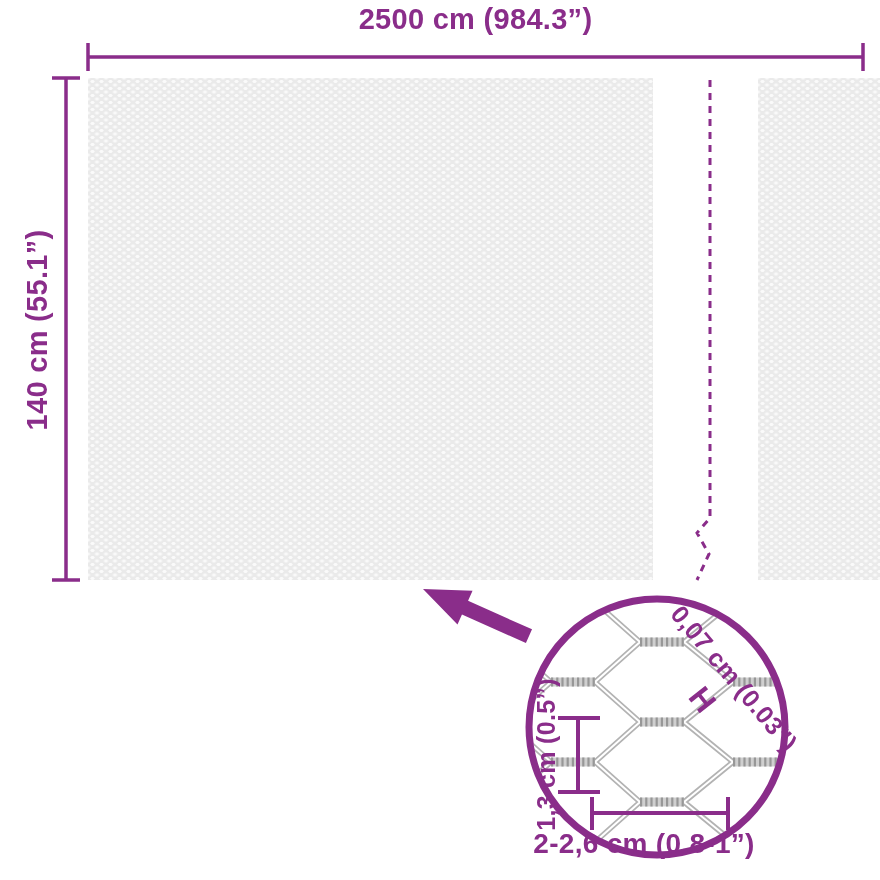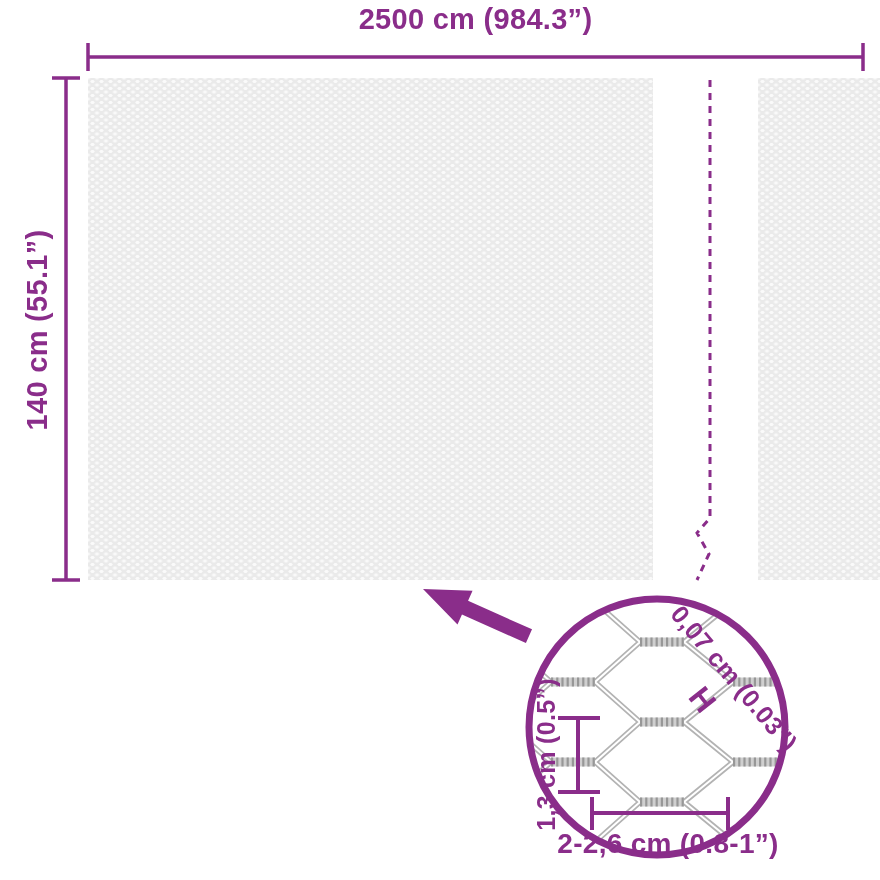--- a/index.html
+++ b/index.html
@@ -38,21 +38,21 @@
   .twist-hatch{stroke:var(--twist-dark);stroke-width:9;fill:none;stroke-dasharray:2.2 3;}
   .lbl{
     position:absolute;color:var(--accent);font-weight:bold;text-align:center;
     letter-spacing:0.3px;white-space:nowrap;
   }
   .lbl-width{left:88px;top:3px;width:775px;font-size:29px;}
   .lbl-height{left:-113px;top:313px;width:300px;height:34px;line-height:34px;font-size:29px;transform:rotate(-90deg);}
   .lbl-wire{left:614px;top:664px;width:240px;font-size:25px;transform:rotate(50deg);}
   .lbl-hmark{left:686px;top:684px;width:32px;height:32px;line-height:32px;font-size:31px;transform:rotate(52deg);}
   .lbl-cellh{left:436px;top:740px;width:220px;font-size:25px;transform:rotate(-90deg);}
-  .lbl-cellw{left:508px;top:828px;width:320px;font-size:28px;}
+  .lbl-cellw{left:484px;top:828px;width:320px;font-size:28px;}
 </style>
 </head>
 <body>
 
 <div class="stage">
 
   <div class="mesh-panel panel-left"></div>
   <div class="mesh-panel panel-right"></div>
 
   <svg class="overlay" viewBox="0 0 880 880">

